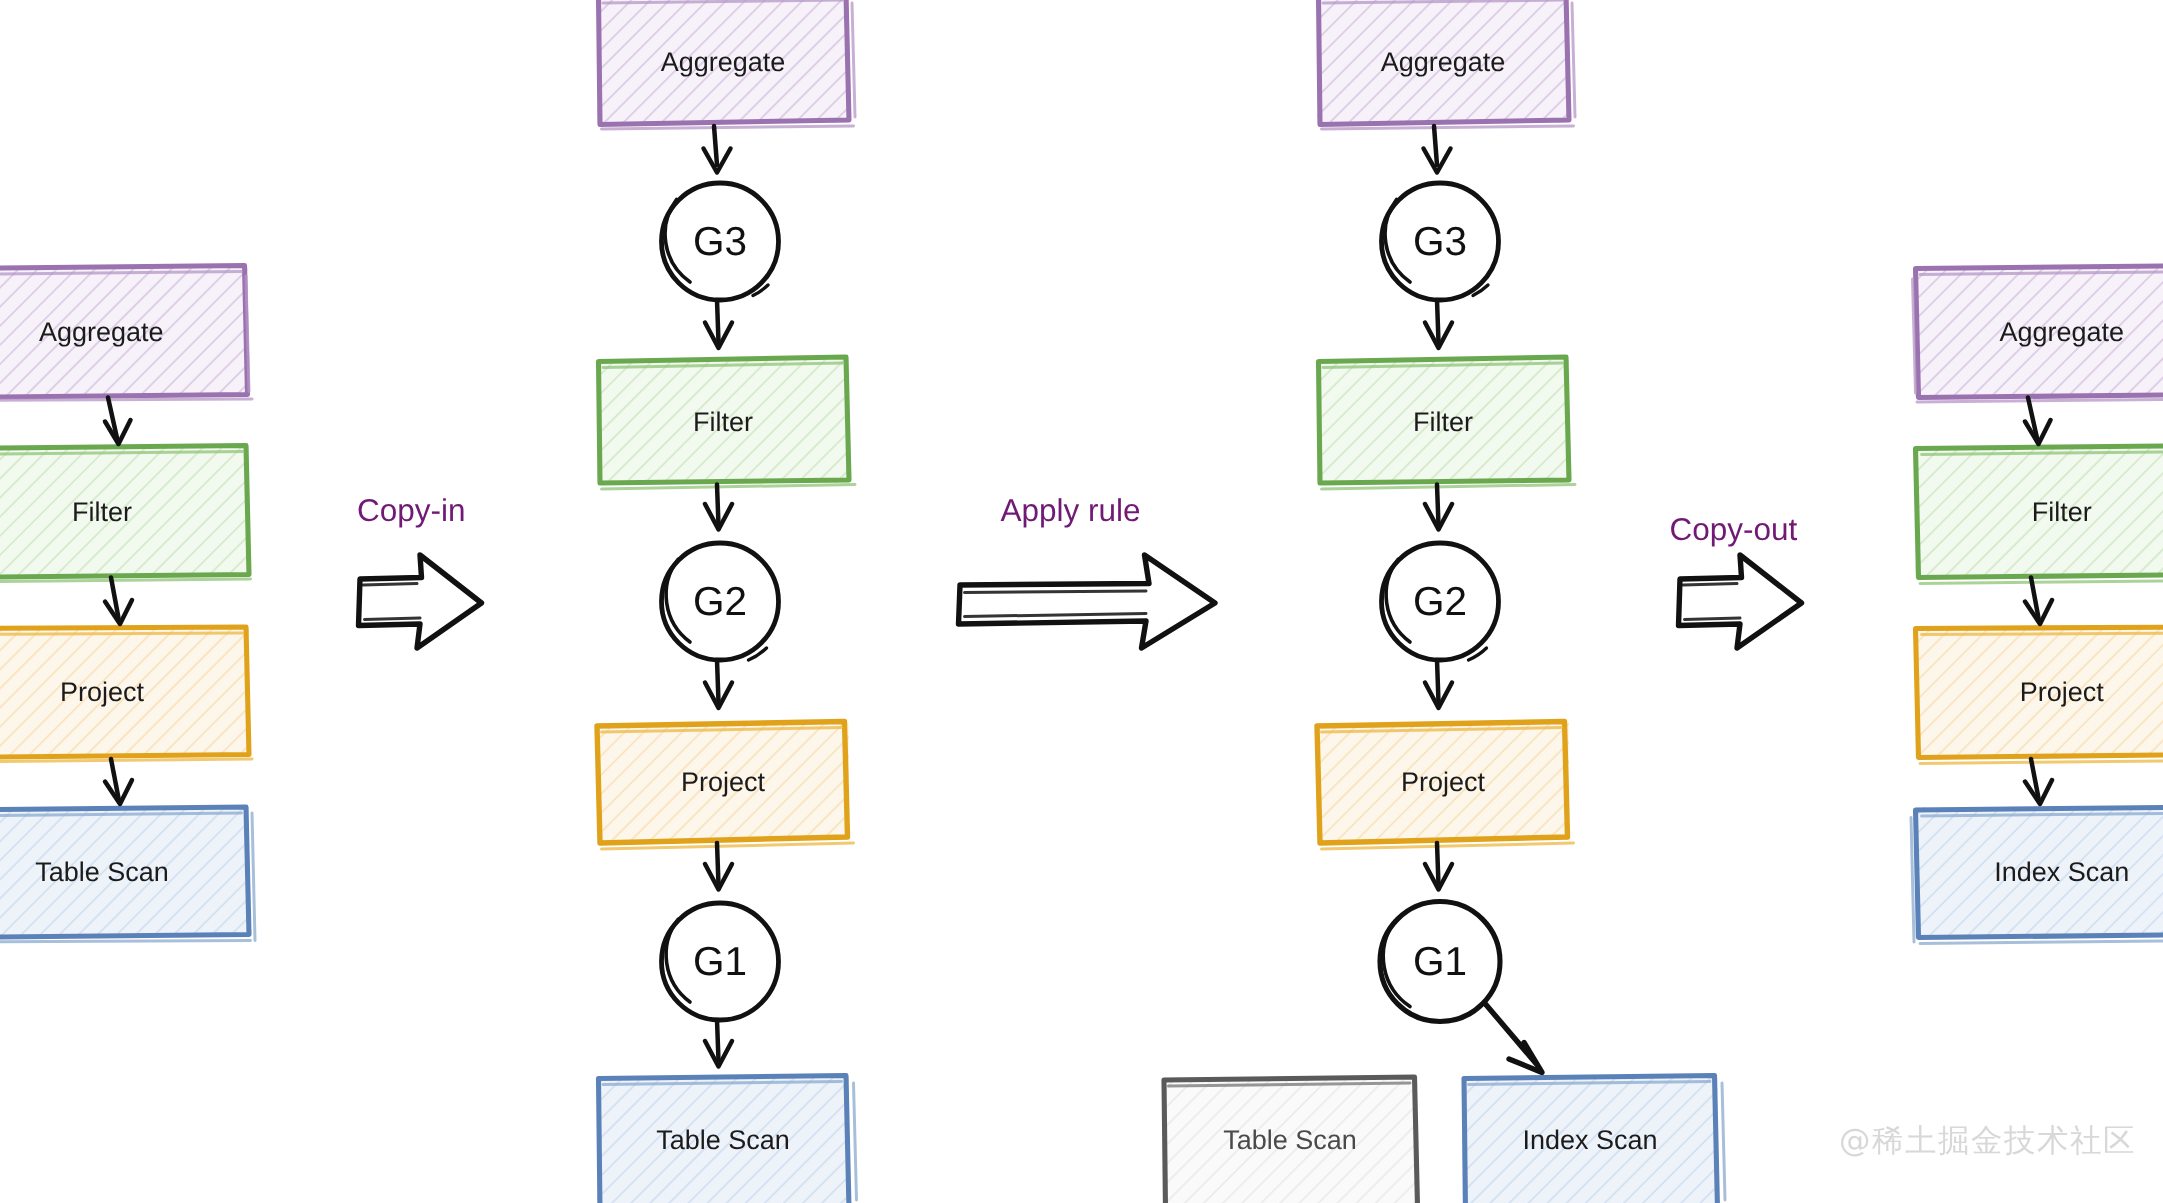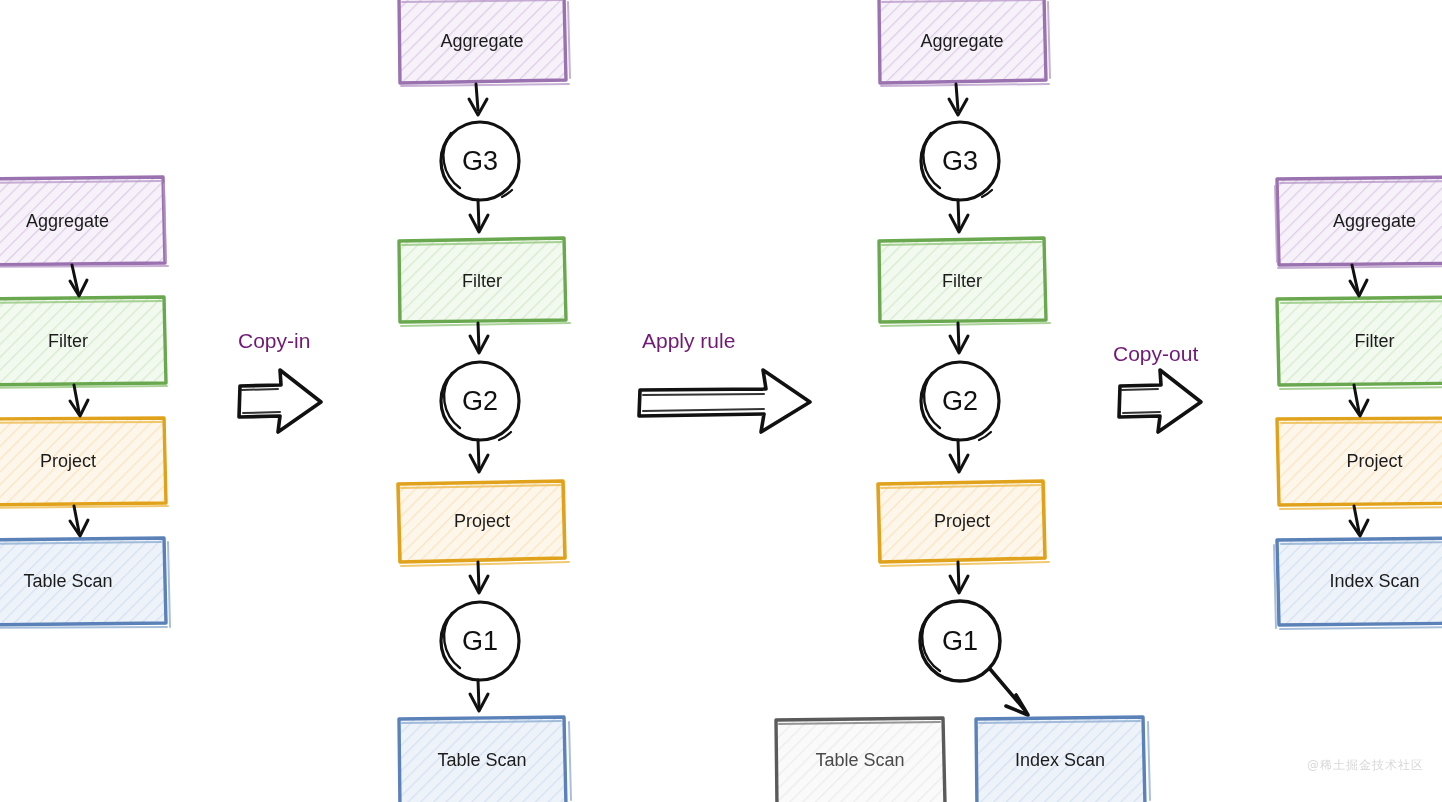--- a/index.html
+++ b/index.html
@@ -46,21 +46,21 @@
   .step-label {
     position: absolute;
     font-size: 21px;
     color: #701a75;
     white-space: nowrap;
   }
   .watermark {
     position: absolute;
     right: 18px;
     bottom: 28px;
-    font-size: 12px;
+    font-size: 21px;
     color: #d8d8d8;
     letter-spacing: 1px;
     white-space: nowrap;
     font-family: "DejaVu Sans", sans-serif;
   }
 </style>
 </head>
 <body>
 
 <div id="canvas">
@@ -331,18 +331,18 @@
   <div class="group-label" style="left:921px; top:602px; width:78px; height:78px;">G1</div>
   <div class="node-label muted" style="left:775px; top:718px; width:170px; height:84px;">Table Scan</div>
   <div class="node-label" style="left:975px; top:718px; width:170px; height:84px;">Index Scan</div>
 
   <div class="node-label" style="left:1277px; top:178px; width:195px; height:86px;">Aggregate</div>
   <div class="node-label" style="left:1277px; top:298px; width:195px; height:86px;">Filter</div>
   <div class="node-label" style="left:1277px; top:418px; width:195px; height:86px;">Project</div>
   <div class="node-label" style="left:1277px; top:538px; width:195px; height:86px;">Index Scan</div>
 
   <div class="step-label" style="left:238px; top:329px;">Copy-in</div>
-  <div class="step-label" style="left:642px; top:329px;">Apply rule</div>
+  <div class="step-label" style="left:667px; top:329px;">Apply rule</div>
   <div class="step-label" style="left:1113px; top:342px;">Copy-out</div>
 
   <div class="watermark">@稀土掘金技术社区</div>
 
 </div>
 
 </body></html>

